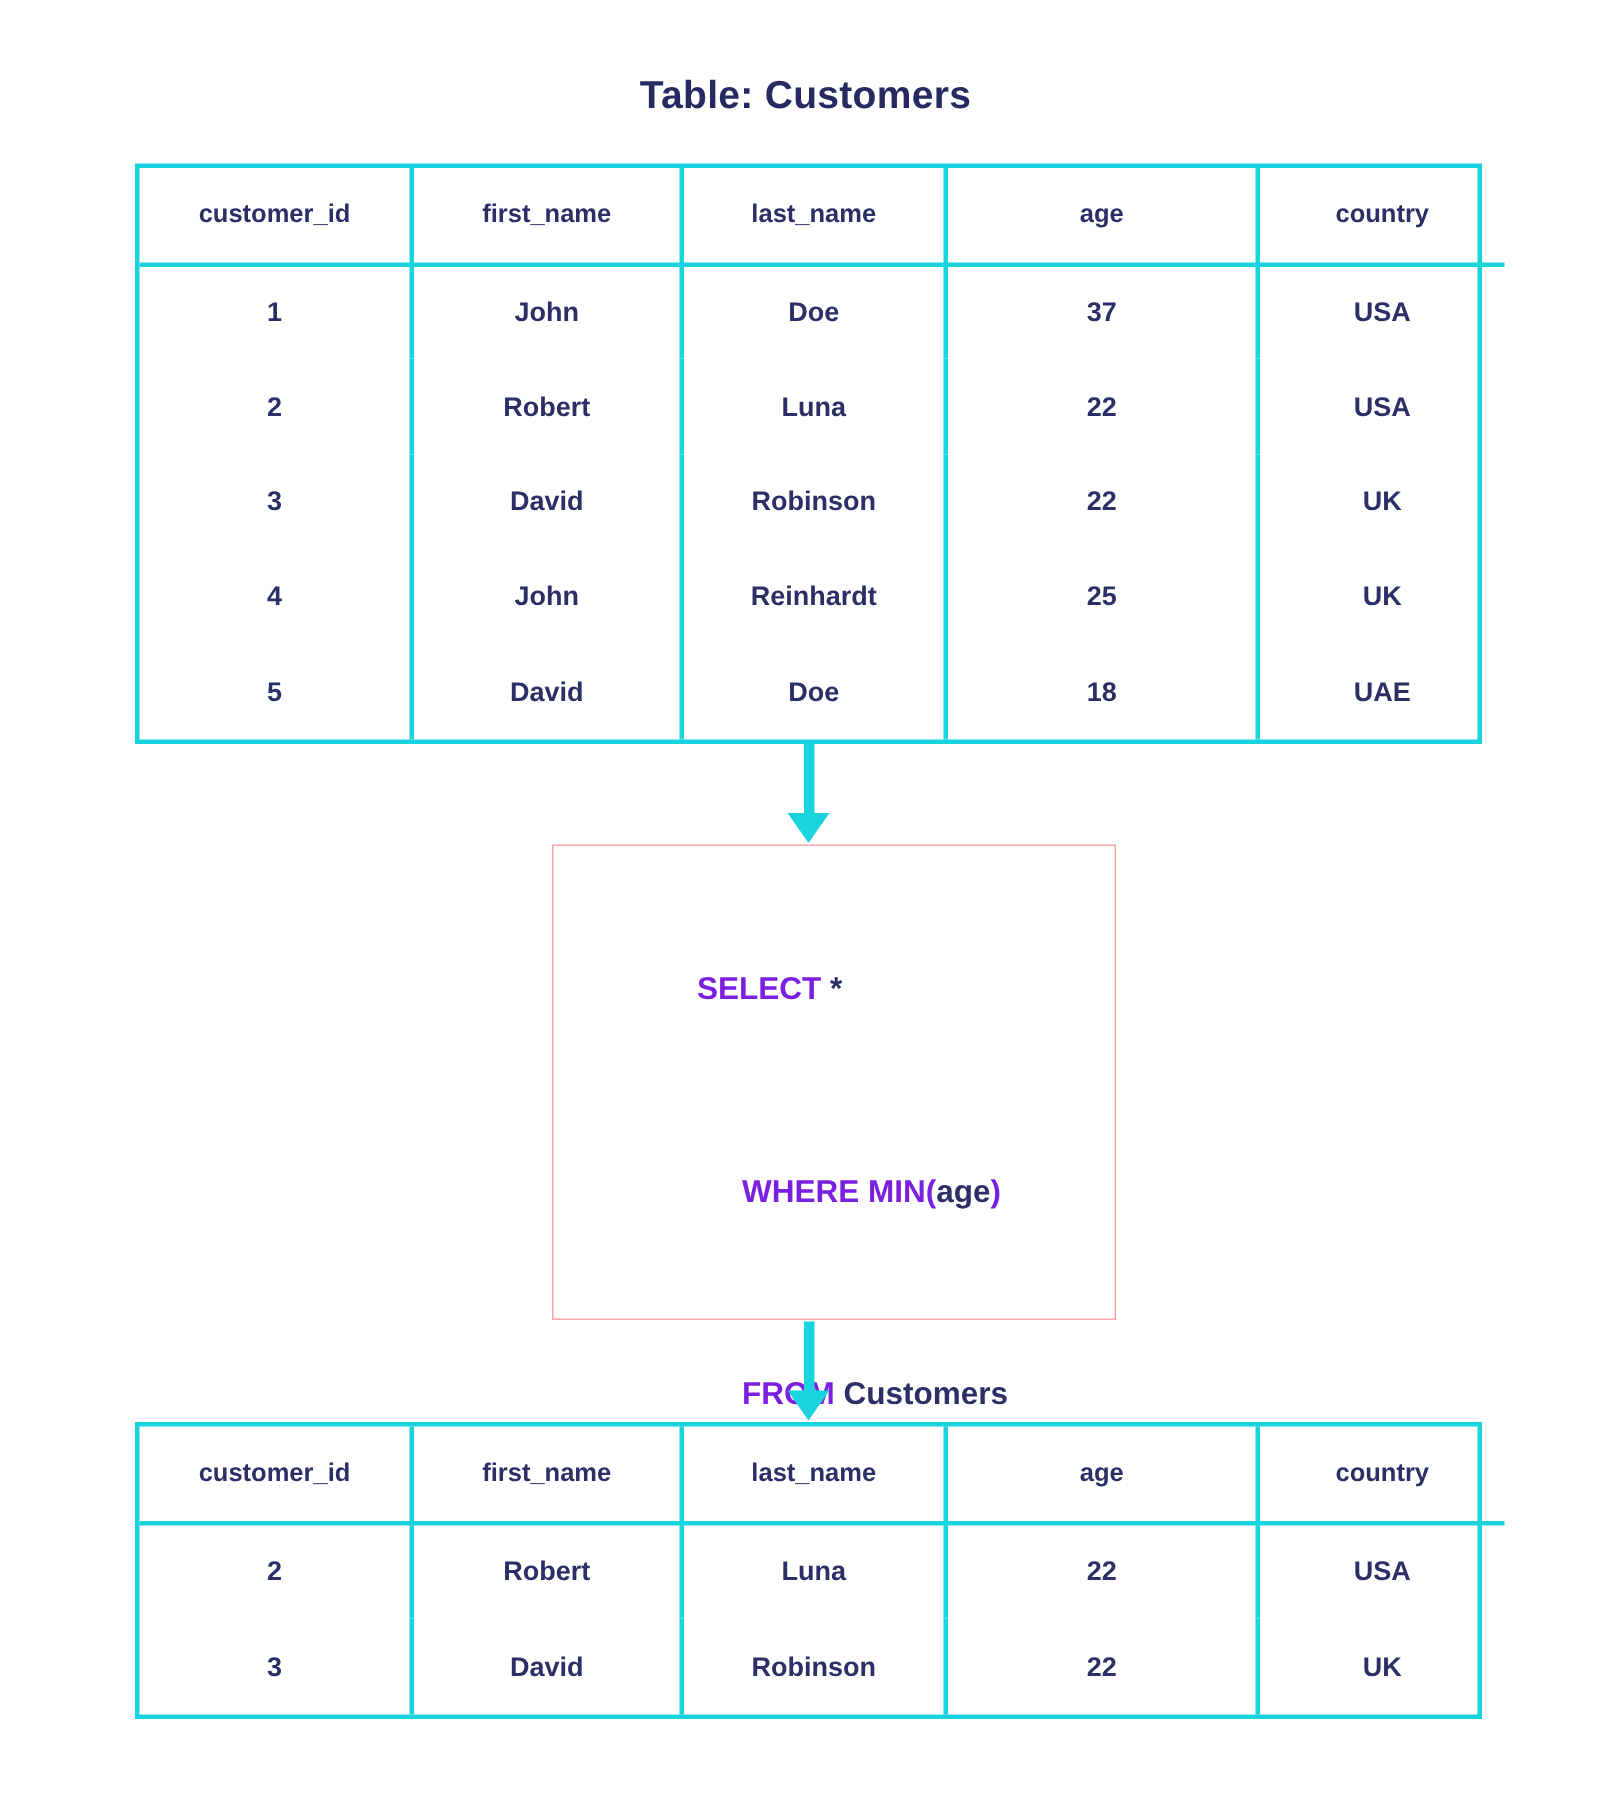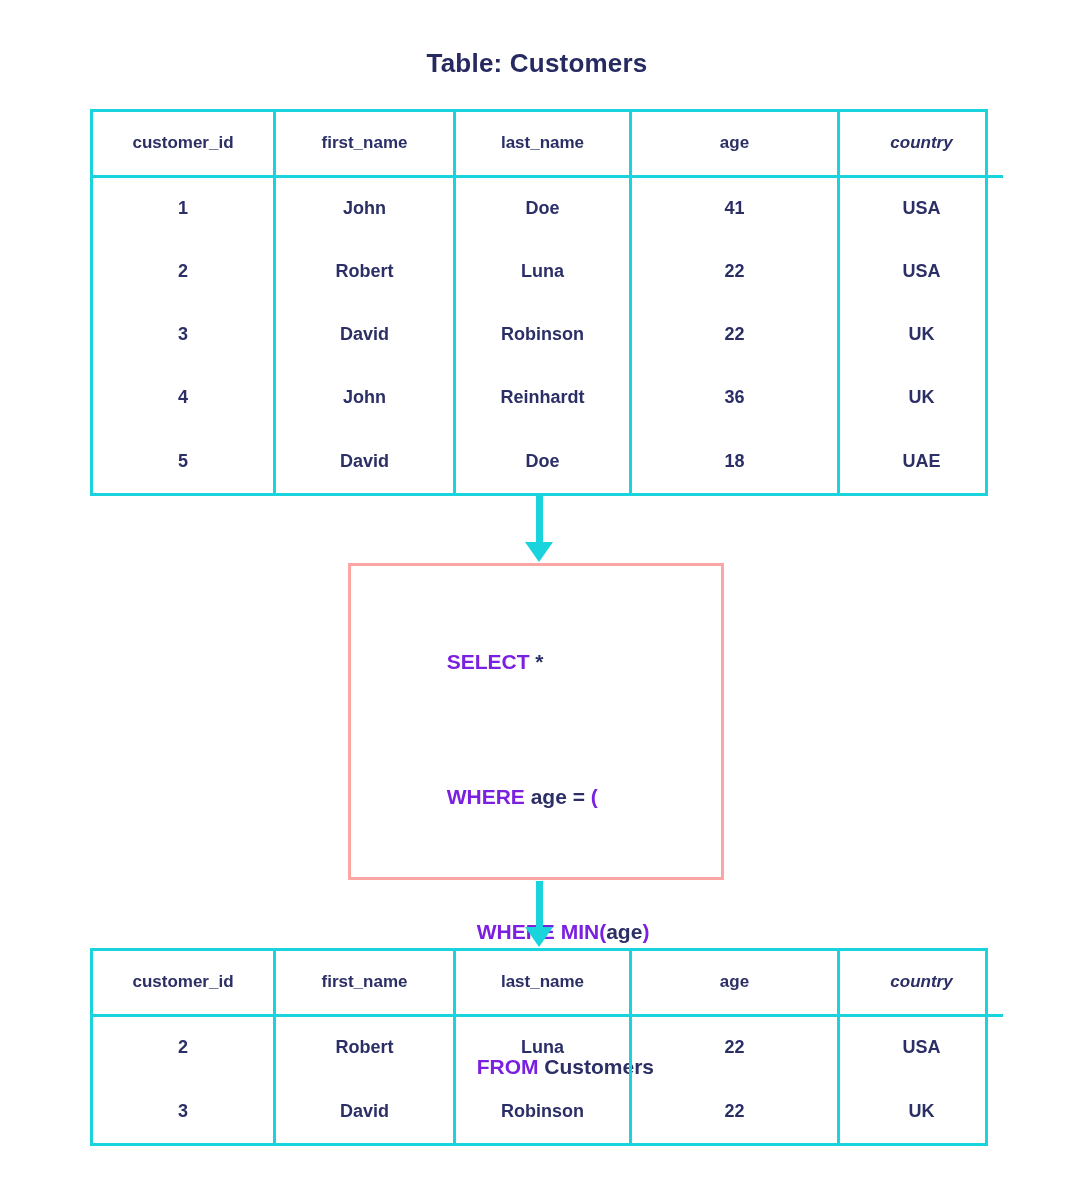--- a/index.html
+++ b/index.html
@@ -84,21 +84,21 @@
     font-size: 18px;
     color: #2b2f66;
   }
   .data-table.result tbody tr { height: 63px; }
 
   
   .col-id      { width: 180px; }
   .col-first   { width: 177px; }
   .col-last    { width: 173px; }
   .col-age     { width: 205px; }
-  .col-country { width: 163px; font-style: italic; }
+  .col-country { width: 163px; }
 
   
   .arrow {
     position: absolute;
     width: 40px;
   }
   .arrow .shaft {
     position: absolute;
     left: 17px;
     top: 0;
@@ -125,25 +125,25 @@
     left: 519px;
     top: 881px;
     height: 67px;
   }
   #arrow-bottom .shaft { height: 48px; }
   #arrow-bottom .head { top: 46px; }
 
   
   #query-box {
     position: absolute;
-    left: 348px;
+    left: 368px;
     top: 563px;
     width: 376px;
     height: 317px;
-    border: 3px solid #fca5a5;
+    border: 1px solid #fca5a5;
     box-sizing: border-box;
   }
   .sql-lines {
     position: absolute;
     left: 49px;
     top: 28px;
     right: 10px;
   }
   .sql-line {
     font-size: 21px;
@@ -172,42 +172,42 @@
           <th class="col-last">last_name</th>
           <th class="col-age">age</th>
           <th class="col-country">country</th>
         </tr>
       </thead>
       <tbody>
         <tr>
           <td>1</td>
           <td>John</td>
           <td>Doe</td>
-          <td>41</td>
+          <td>37</td>
           <td>USA</td>
         </tr>
         <tr>
           <td>2</td>
           <td>Robert</td>
           <td>Luna</td>
           <td>22</td>
           <td>USA</td>
         </tr>
         <tr>
           <td>3</td>
           <td>David</td>
           <td>Robinson</td>
           <td>22</td>
           <td>UK</td>
         </tr>
         <tr>
           <td>4</td>
           <td>John</td>
           <td>Reinhardt</td>
-          <td>36</td>
+          <td>25</td>
           <td>UK</td>
         </tr>
         <tr>
           <td>5</td>
           <td>David</td>
           <td>Doe</td>
           <td>18</td>
           <td>UAE</td>
         </tr>
       </tbody>
@@ -220,23 +220,20 @@
   </div>
 
   <div id="query-box">
     <div class="sql-lines">
 
       <div class="sql-line">
         <span class="kw">SELECT</span><span class="pl"> *</span>
       </div>
 
 
-      <div class="sql-line">
-        <span class="kw">WHERE</span><span class="pl"> age = </span><span class="kw">(</span>
-      </div>
 
       <div class="sql-line indent">
         <span class="kw">WHERE MIN</span><span class="kw">(</span><span class="pl">age</span><span class="kw">)</span>
       </div>
 
       <div class="sql-line indent">
         <span class="kw">FROM</span><span class="pl"> Customers</span>
       </div>
 
     </div>

